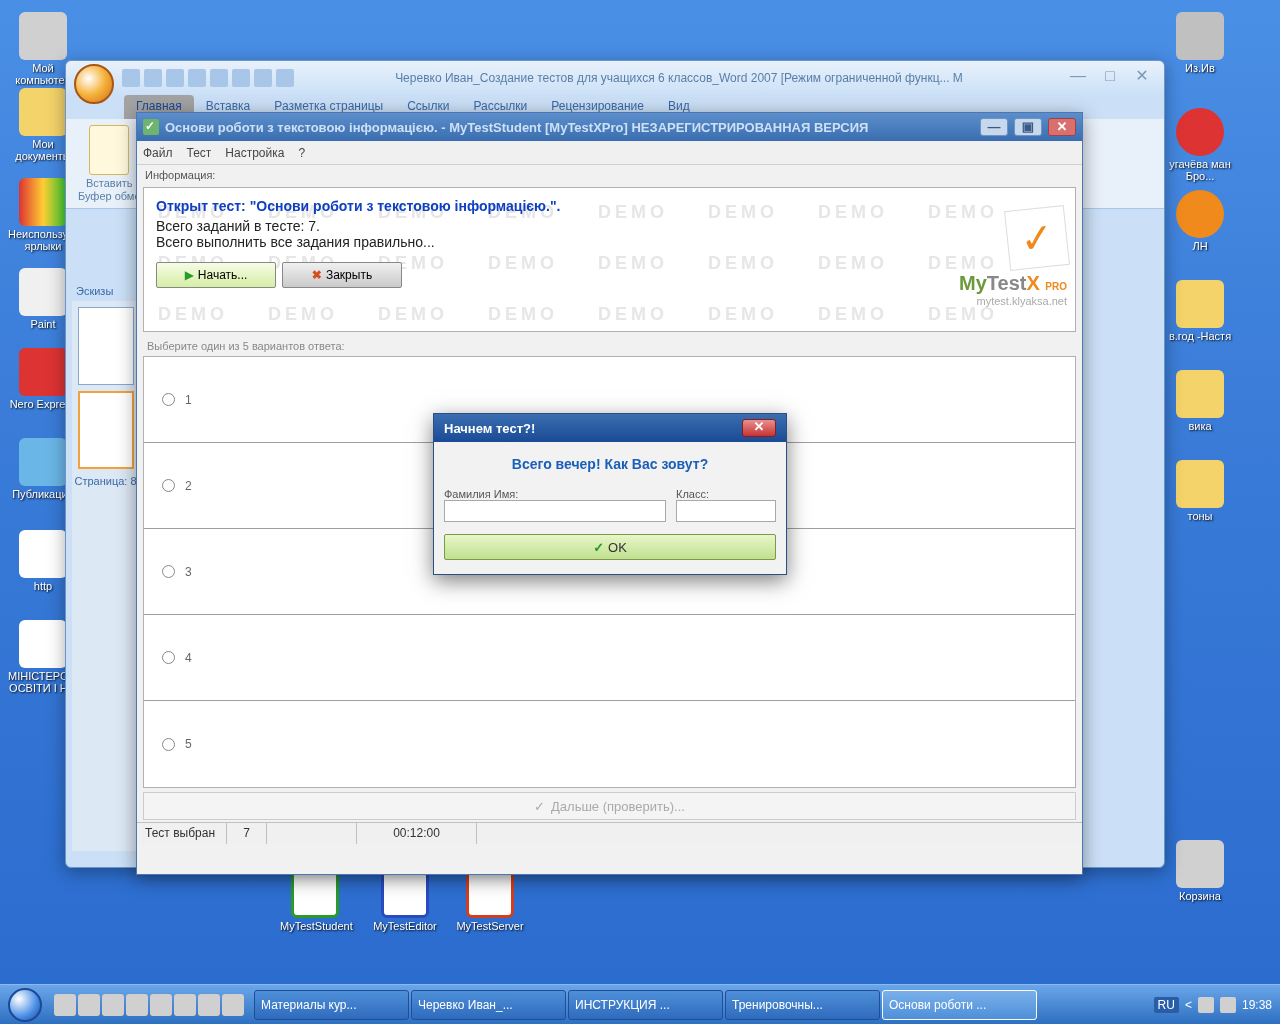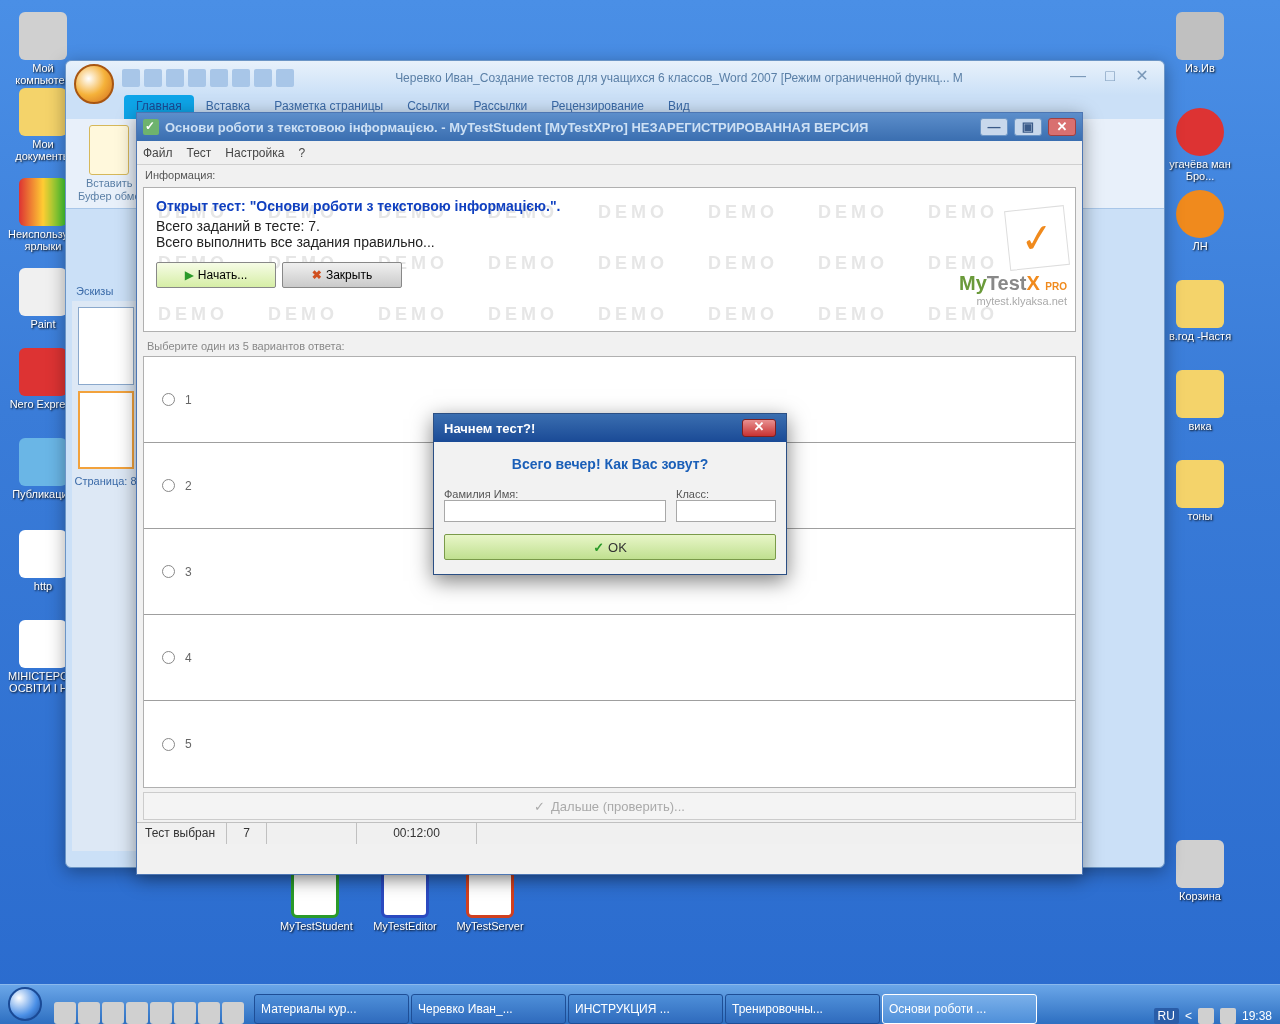--- a/index.html
+++ b/index.html
@@ -7,21 +7,21 @@
 body {
   background: linear-gradient(to bottom, #4a8fe6 0%, #3a7cd8 40%, #2a6bce 100%);
   position: relative;
 }
 
 .desk-icon { position: absolute; width: 70px; text-align: center; color: #fff; font-size: 11px; text-shadow: 1px 1px 2px #000; }
 .desk-icon .glyph { width: 48px; height: 48px; margin: 0 auto 2px; background: #f4d36a; border-radius: 6px; }
 .taskbar {
   position: absolute; left: 0; bottom: 0; width: 100%; height: 40px;
   background: linear-gradient(to bottom, #6aa6e8, #2d6fc1);
-  border-top: 1px solid #8bb9ec; display: flex; align-items: flex-end;
+  border-top: 1px solid #8bb9ec; display: flex; align-items: center;
 }
 .start-orb { width: 50px; height: 40px; display:flex; align-items:center; justify-content:center; }
 .start-orb .orb { width: 34px; height: 34px; border-radius: 50%; background: radial-gradient(circle at 30% 30%, #fff, #4a8fe6 60%, #1a4a96); border: 2px solid #1a4a96; }
 .ql { display:flex; gap:2px; padding:0 4px; }
 .ql .qi { width:22px; height:22px; background:#d0d0d0; border-radius:3px; }
 .task-buttons { display:flex; gap:2px; margin-left:6px; flex:1; overflow:hidden; }
 .task-btn { height: 30px; min-width: 155px; max-width: 165px; background: linear-gradient(to bottom, #4e8fd9, #2f6bbd);
   border: 1px solid #1e4e96; border-radius: 3px; display:flex; align-items:center; padding:0 6px; color:#fff; font-size:12px; white-space:nowrap; overflow:hidden; text-overflow:ellipsis; }
 .task-btn.active { background: linear-gradient(to bottom, #7ab0ea, #4e8fd9); border-color:#fff; }
 .tray { display:flex; align-items:center; gap:6px; padding:0 8px; color:#fff; font-size:12px; }
@@ -38,21 +38,21 @@
   display:flex; align-items:center; padding:0 8px; border-radius:6px 6px 0 0; }
 .office-btn { width: 40px; height: 40px; border-radius:50%; background: radial-gradient(circle at 35% 35%, #fff, #f5b23a 50%, #d16b1d); position:relative; top:6px; margin-right:8px; border:2px solid #a85612; flex-shrink:0; }
 .qat { display:flex; gap:4px; align-items:center; }
 .qat .qb { width:18px; height:18px; background:#a8c6e8; border-radius:2px; }
 .word-title { flex:1; text-align:center; color:#5a7fa6; font-size:12px; white-space:nowrap; overflow:hidden; text-overflow:ellipsis; padding:0 8px; }
 .word-ctrl { display:flex; gap:4px; }
 .word-ctrl span { width:28px; height:18px; color:#7a98b8; text-align:center; font-size:16px; line-height:14px; cursor:default; }
 
 .ribbon-tabs { display:flex; background:#cbe0f7; padding-left:58px; height:24px; font-size:12px; }
 .ribbon-tab { padding:4px 12px; color:#3a6aa8; cursor:default; }
-.ribbon-tab.active { background:#0ea5e9; border-radius:4px 4px 0 0; color:#1a4a96; font-weight:500; }
+.ribbon-tab.active { background:#a3a3a3; border-radius:4px 4px 0 0; color:#1a4a96; font-weight:500; }
 .ribbon-body { background:#e8f0fa; height:90px; border-bottom:1px solid #a8c6e8; display:flex; padding:4px; }
 .ribbon-group { border-right:1px solid #c5d8ee; padding:2px 8px; text-align:center; display:flex; flex-direction:column; justify-content:space-between; }
 .rg-label { font-size:11px; color:#5a7fa6; }
 .paste-btn { width:40px; height:50px; background:#fff8dc; border:1px solid #d6b85a; border-radius:3px; margin:0 auto; }
 .thumbs-panel { position:absolute; left:6px; top:220px; width:68px; bottom:16px; background:#dde8f5; border-right:1px solid #a8c6e8; }
 .thumbs-header { font-size:11px; color:#3a6aa8; padding:4px; background:#cbe0f7;}
 .thumbs-panel .thumb { width:56px; height:78px; background:#fff; border:1px solid #8aa8cc; margin:6px auto; }
 .thumbs-panel .thumb.sel { border:2px solid #f2a23d; }
 .page-num { font-size:11px; color:#3a6aa8; text-align:center; }
 

